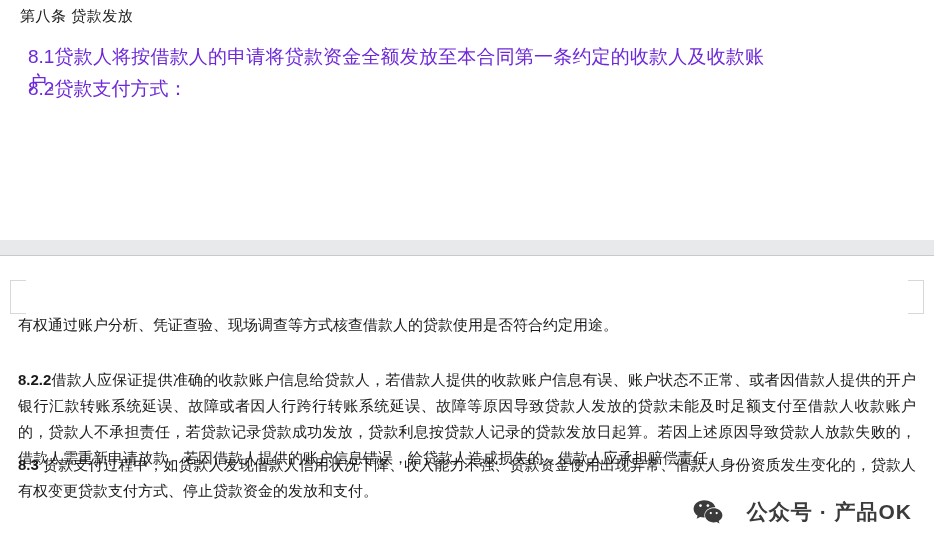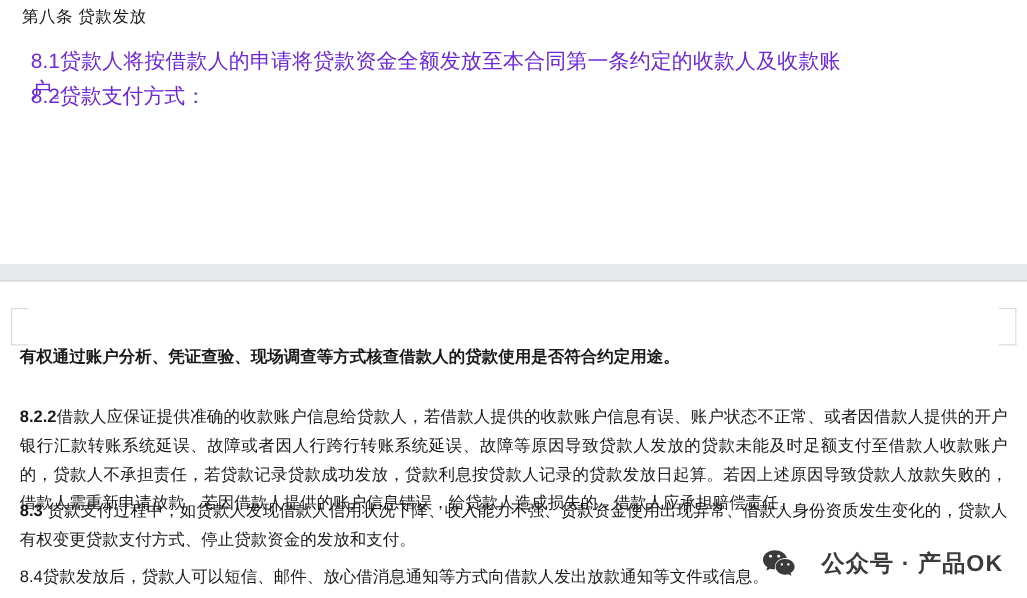--- a/index.html
+++ b/index.html
@@ -106,21 +106,21 @@
   .doc-bottom .para {
     position: absolute;
     left: 18px;
     right: 18px;
     font-size: 15px;
     line-height: 26px;
     color: #1a1a1a;
     text-align: justify;
     text-justify: inter-ideograph;
   }
-  .b1 { top: 56px; font-weight: bold; }
+  .b1 { top: 56px; }
   .b2 { top: 96px; margin-top: 15px; }
   .b3 { top: 196px; }
   .b4 { top: 256px; }
   .lead {
     font-weight: bold;
   }
 
   
   .watermark {
     position: absolute;
@@ -169,23 +169,20 @@
     </div>
 
     <div class="para b2">
       <span class="lead">8.2.2</span><span>借款人应保证提供准确的收款账户信息给贷款人，若借款人提供的收款账户信息有误、账户状态不正常、或者因借款人提供的开户银行汇款转账系统延误、故障或者因人行跨行转账系统延误、故障等原因导致贷款人发放的贷款未能及时足额支付至借款人收款账户的，贷款人不承担责任，若贷款记录贷款成功发放，贷款利息按贷款人记录的贷款发放日起算。若因上述原因导致贷款人放款失败的，借款人需重新申请放款。若因借款人提供的账户信息错误，给贷款人造成损失的，借款人应承担赔偿责任。</span>
     </div>
 
     <div class="para b3">
       <span class="lead">8.3</span><span> 贷款支付过程中，如贷款人发现借款人信用状况下降、收入能力不强、贷款资金使用出现异常、借款人身份资质发生变化的，贷款人有权变更贷款支付方式、停止贷款资金的发放和支付。</span>
     </div>
 
-    <div class="para b4">
-      <span>8.4贷款发放后，贷款人可以短信、邮件、放心借消息通知等方式向借款人发出放款通知等文件或信息。</span>
-    </div>
 
     <div class="watermark">
       <span class="wechat-icon">
         <svg width="30" height="26" viewBox="0 0 30 26" xmlns="http://www.w3.org/2000/svg">
           <path d="M11.2 1.2C5.3 1.2 0.6 5.1 0.6 9.9c0 2.7 1.6 5.2 4 6.8l-1 3.1 3.6-1.8c1.2 0.3 2.3 0.5 3.6 0.5 0.3 0 0.6 0 0.9 0-0.2-0.7-0.3-1.4-0.3-2.1 0-4.6 4.4-8.2 9.8-8.2 0.4 0 0.8 0 1.2 0.1C21.4 4.3 16.8 1.2 11.2 1.2z M7.5 7.9c-0.8 0-1.4-0.6-1.4-1.3 0-0.7 0.6-1.3 1.4-1.3s1.4 0.6 1.4 1.3C8.9 7.3 8.3 7.9 7.5 7.9z M14.9 7.9c-0.8 0-1.4-0.6-1.4-1.3 0-0.7 0.6-1.3 1.4-1.3 0.8 0 1.4 0.6 1.4 1.3C16.3 7.3 15.7 7.9 14.9 7.9z" fill="#2b2b2b"></path>
           <path d="M29.4 16.3c0-3.9-3.9-7.1-8.7-7.1-4.8 0-8.7 3.2-8.7 7.1 0 3.9 3.9 7.1 8.7 7.1 1 0 2-0.1 2.9-0.4l2.9 1.5-0.8-2.5C28 20.6 29.4 18.6 29.4 16.3z M17.8 15.2c-0.6 0-1.1-0.5-1.1-1.1 0-0.6 0.5-1.1 1.1-1.1 0.6 0 1.1 0.5 1.1 1.1C18.9 14.7 18.4 15.2 17.8 15.2z M23.7 15.2c-0.6 0-1.1-0.5-1.1-1.1 0-0.6 0.5-1.1 1.1-1.1 0.6 0 1.1 0.5 1.1 1.1C24.8 14.7 24.3 15.2 23.7 15.2z" fill="#2b2b2b"></path>
         </svg>
       </span>
       <span class="wm-text">公众号 · 产品OK</span>
     </div>

